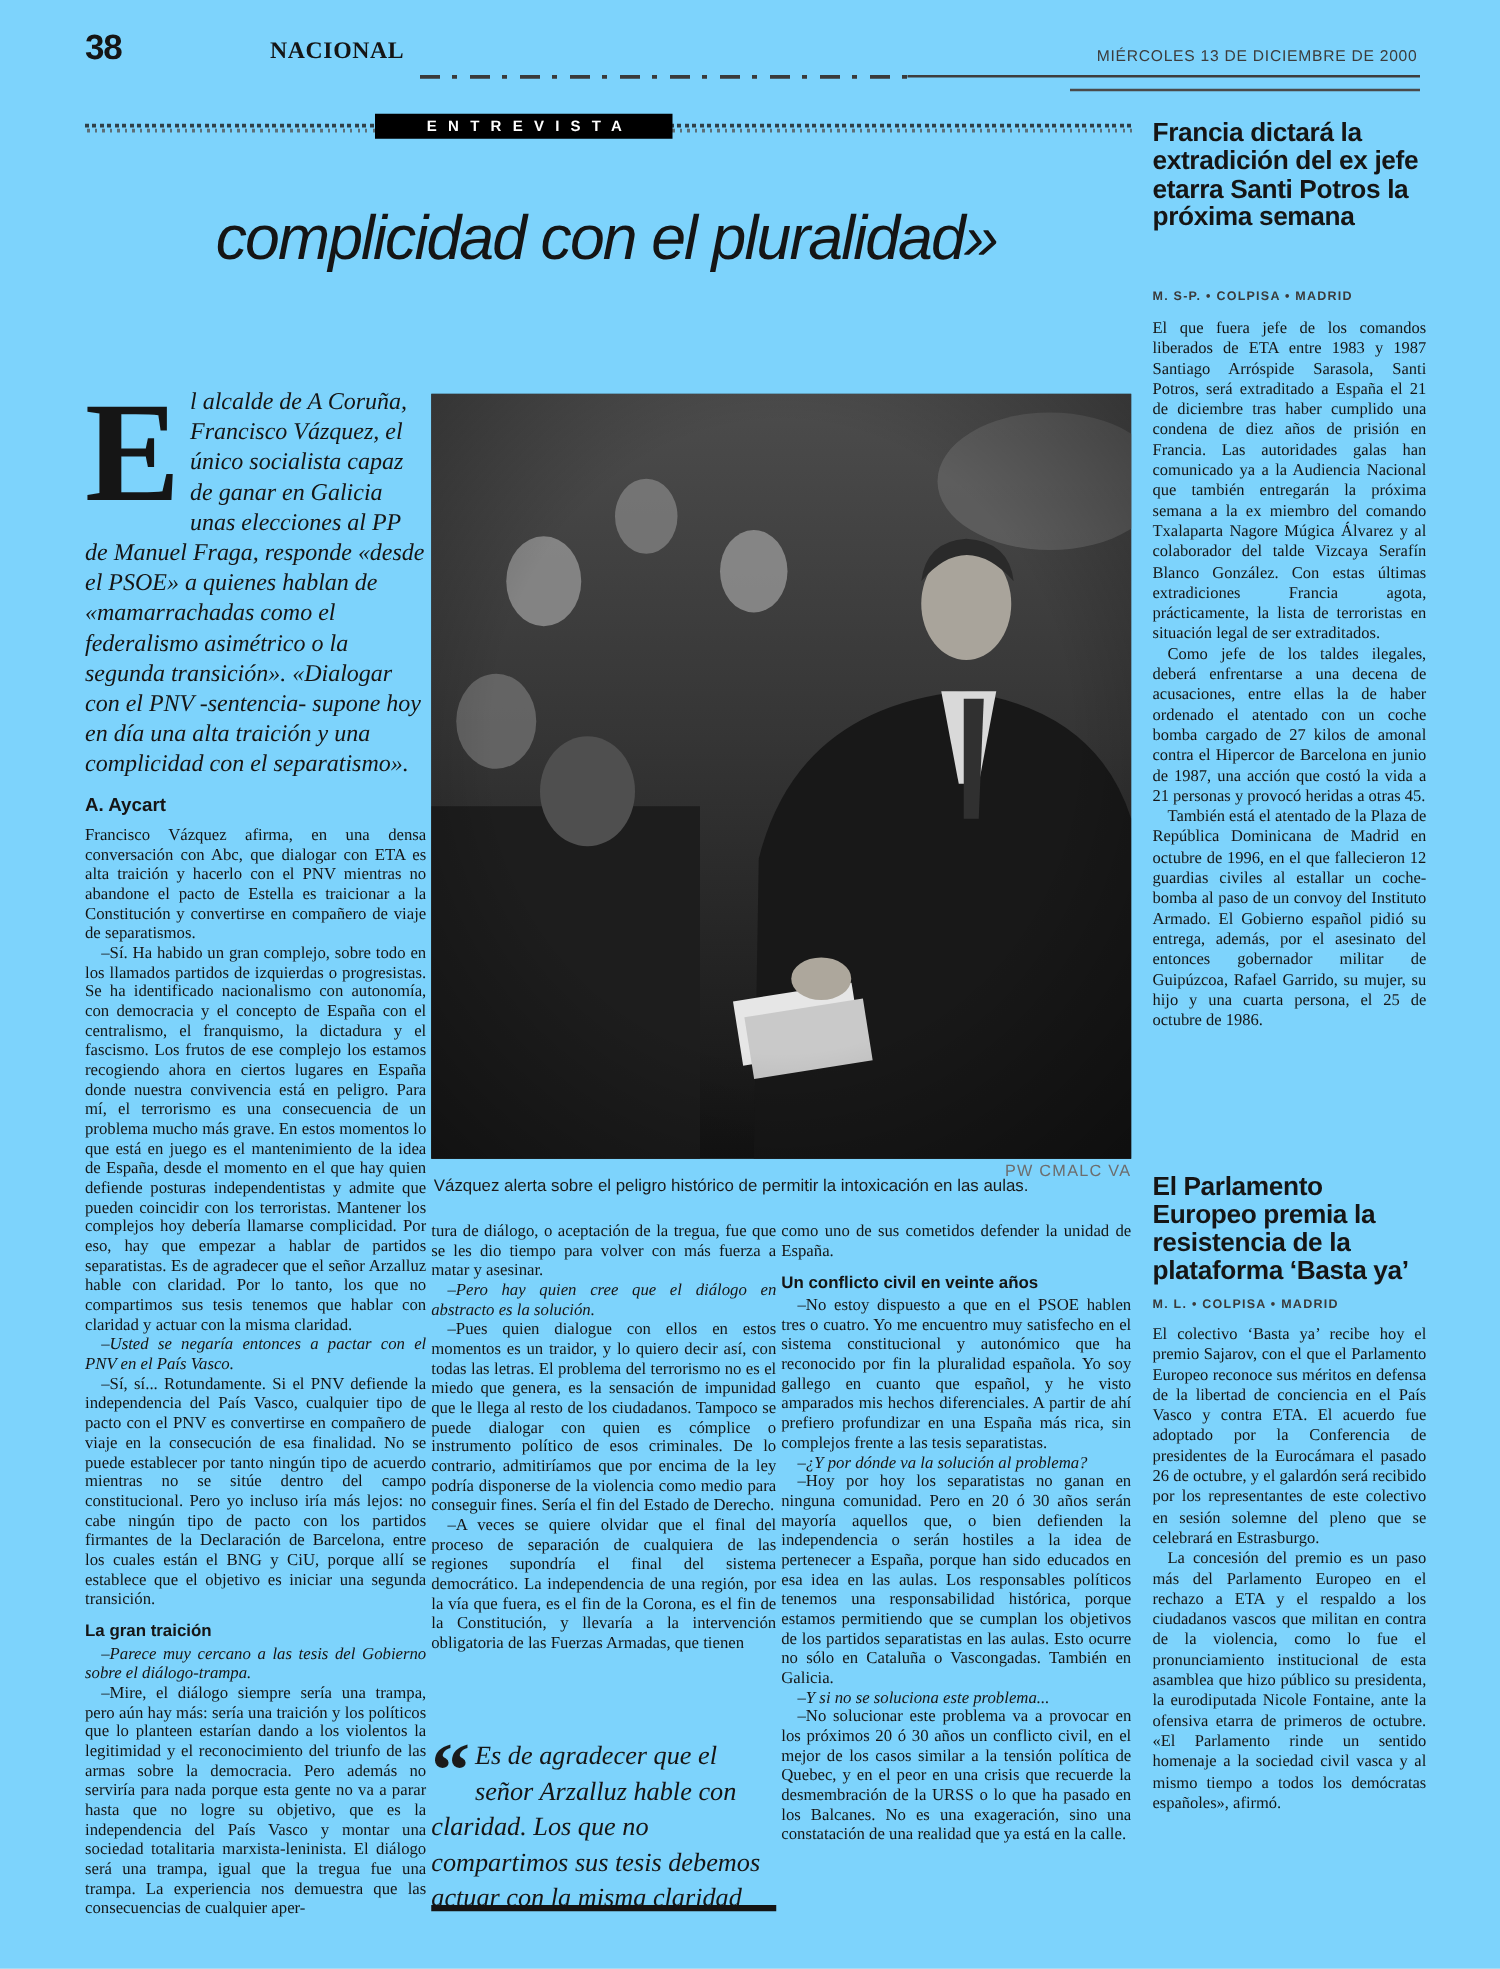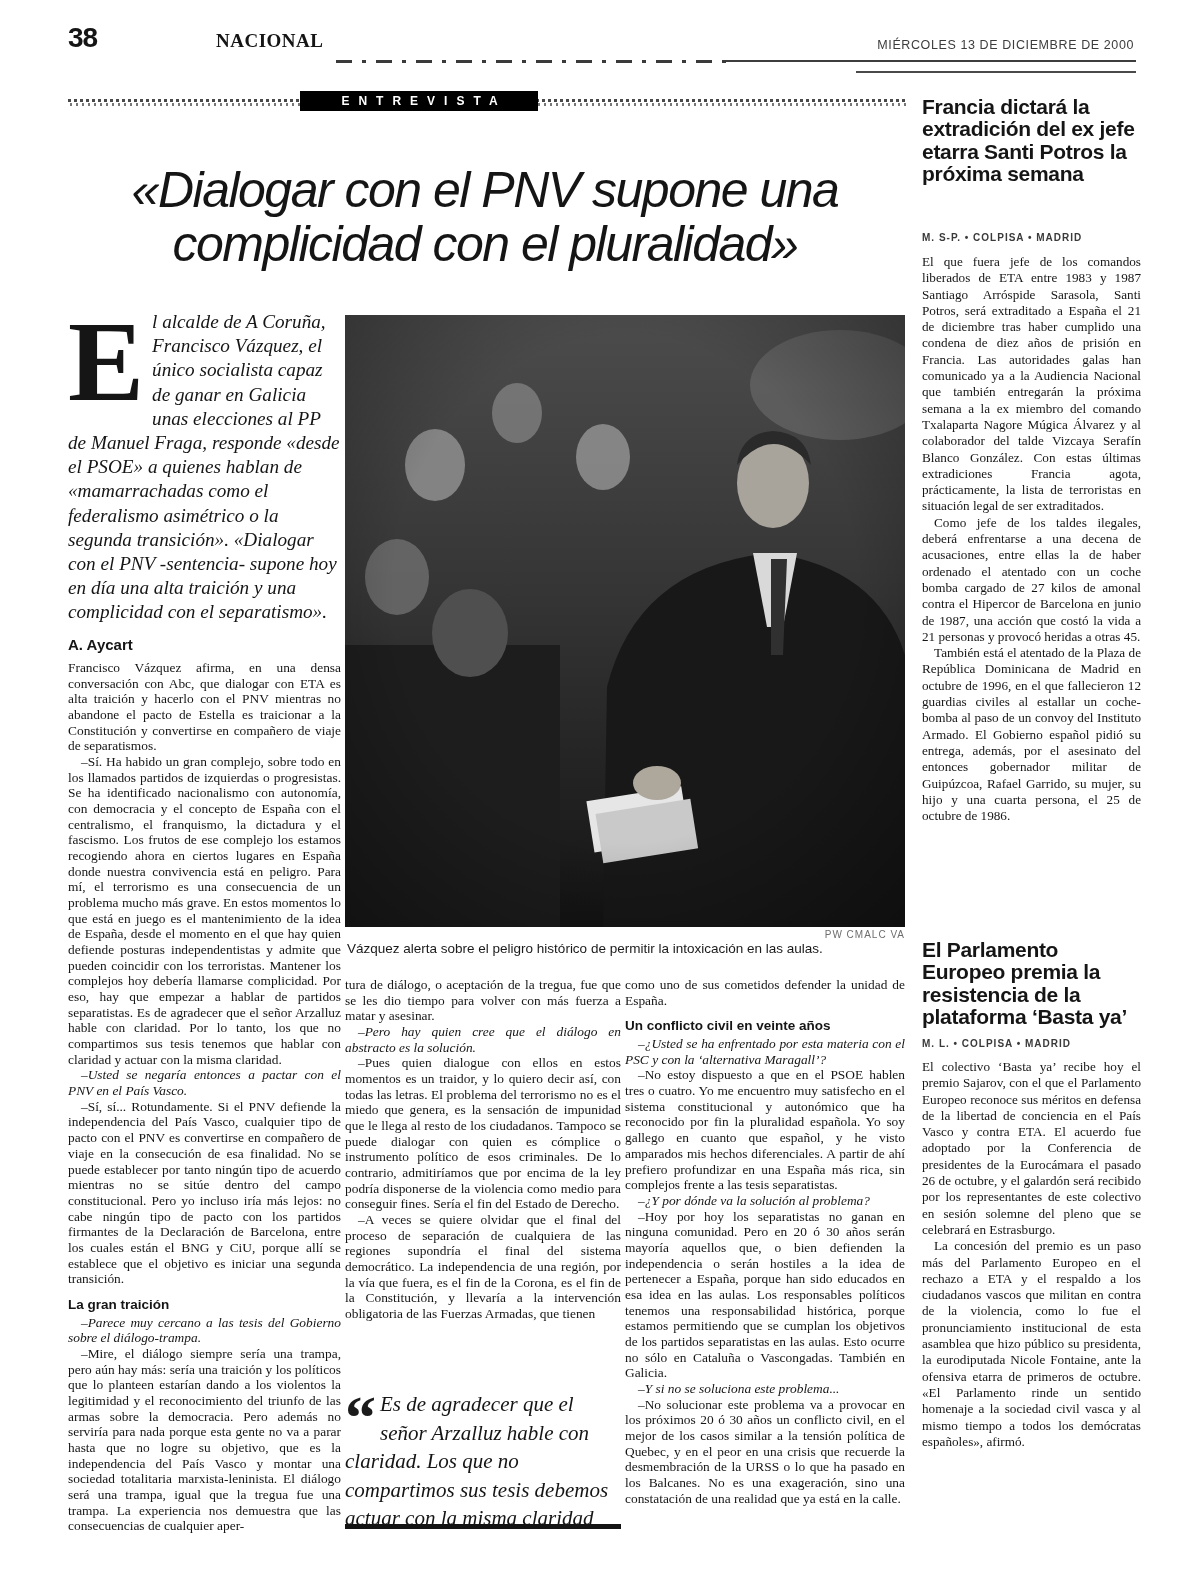--- a/index.html
+++ b/index.html
@@ -1,16 +1,16 @@
 <!DOCTYPE html>
 <html><head>
 <meta charset="utf-8">
 <style>
   html,body{margin:0;padding:0;background:#e8e8e4;}
-  .page{position:relative;width:1200px;height:1575px;background:#ffffff;color:#151515;
+  .page{position:relative;width:1200px;height:1575px;background:#7dd3fc;color:#151515;
         font-family:"Liberation Serif", serif;overflow:hidden;margin:0 auto;}
   
   .pgnum{position:absolute;left:68px;top:22px;font-family:"Liberation Sans",sans-serif;
          font-weight:700;font-size:28px;letter-spacing:-1px;}
   .section{position:absolute;left:216px;top:30px;font-family:Liberation Serif, serif;
            font-weight:700;font-size:19px;letter-spacing:.5px;}
   .date{position:absolute;right:66px;top:38px;font-family:"Liberation Sans",sans-serif;
         font-size:12.5px;color:#3c3c3c;letter-spacing:.6px;}
   .rule-dashdot{position:absolute;left:336px;top:60px;width:390px;height:3px;
      background:repeating-linear-gradient(90deg,#3a3a3a 0 16px,transparent 16px 26px,#3a3a3a 26px 30px,transparent 30px 40px);}
@@ -46,21 +46,21 @@
   .col3{left:625px;top:977px;width:280px;height:540px;}
   .para{margin:0;text-indent:13px;}
   .para.lead{text-indent:0;}
   .para.q{font-style:italic;}
   .para.subhead{font-family:"Liberation Sans",sans-serif;font-weight:700;font-size:13.5px;
      font-style:normal;text-indent:0;margin-top:10px;margin-bottom:2px;text-align:left;}
   
   .photo{position:absolute;left:345px;top:315px;width:560px;height:612px;background:#222;}
   .photo svg{display:block;}
   .photo-credit{position:absolute;left:345px;top:929px;width:560px;text-align:right;
-     font-family:"Liberation Sans",sans-serif;font-size:10px;color:#6d6d6d;letter-spacing:1px;}
+     font-family:"Liberation Sans",sans-serif;font-size:13px;color:#6d6d6d;letter-spacing:1px;}
   .photo-caption{position:absolute;left:347px;top:941px;width:558px;
      font-family:"Liberation Sans",sans-serif;font-size:13.5px;color:#1a1a1a;}
   
   .pullquote{position:absolute;left:345px;top:1390px;width:278px;font-style:italic;
      font-size:21px;line-height:1.36;}
   .pq-mark{float:left;font-size:62px;line-height:.9;font-weight:700;font-style:normal;
      letter-spacing:-6px;padding-right:10px;color:#1b1b1b;}
   .pq-rule{position:absolute;left:345px;top:1524px;width:276px;height:5px;background:#141414;}
   
   .sb-title{position:absolute;left:922px;width:218px;font-family:"Liberation Sans",sans-serif;
@@ -87,21 +87,20 @@
   <div class="section">NACIONAL</div>
   <div class="date">MIÉRCOLES 13 DE DICIEMBRE DE 2000</div>
   <div class="rule-dashdot"></div>
   <div class="rule-solid"></div>
   <div class="rule-date"></div>
 
   <div class="kicker-band"></div>
   <div class="kicker-box">ENTREVISTA</div>
 
   <div class="headline">
-    <div>«Dialogar con el PNV supone una</div>
     <div>complicidad con el pluralidad»</div>
   </div>
 
   <div class="lede">
     <span class="dropcap">E</span><span>l alcalde de A Coruña, Francisco Vázquez, el único socialista capaz de ganar en Galicia unas elecciones al PP de Manuel Fraga, responde «desde el PSOE» a quienes hablan de «mamarrachadas como el federalismo asimétrico o la segunda transición». «Dialogar con el PNV -sentencia- supone hoy en día una alta traición y una complicidad con el separatismo».</span>
   </div>
 
   <div class="byline">A. Aycart</div>
 
   <div class="col col1">
@@ -153,21 +152,20 @@
 
   <div class="col col2">
       <p class="para lead">tura de diálogo, o aceptación de la tregua, fue que se les dio tiempo para volver con más fuerza a matar y asesinar.</p>
       <p class="para q">–Pero hay quien cree que el diálogo en abstracto es la solución.</p>
       <p class="para a">–Pues quien dialogue con ellos en estos momentos es un traidor, y lo quiero decir así, con todas las letras. El problema del terrorismo no es el miedo que genera, es la sensación de impunidad que le llega al resto de los ciudadanos. Tampoco se puede dialogar con quien es cómplice o instrumento político de esos criminales. De lo contrario, admitiríamos que por encima de la ley podría disponerse de la violencia como medio para conseguir fines. Sería el fin del Estado de Derecho.</p>
       <p class="para a">–A veces se quiere olvidar que el final del proceso de separación de cualquiera de las regiones supondría el final del sistema democrático. La independencia de una región, por la vía que fuera, es el fin de la Corona, es el fin de la Constitución, y llevaría a la intervención obligatoria de las Fuerzas Armadas, que tienen</p>
     </div>
   <div class="col col3">
       <p class="para lead">como uno de sus cometidos defender la unidad de España.</p>
       <p class="para subhead">Un conflicto civil en veinte años</p>
-      <p class="para q">–¿Usted se ha enfrentado por esta materia con el PSC y con la ‘alternativa Maragall’?</p>
       <p class="para a">–No estoy dispuesto a que en el PSOE hablen tres o cuatro. Yo me encuentro muy satisfecho en el sistema constitucional y autonómico que ha reconocido por fin la pluralidad española. Yo soy gallego en cuanto que español, y he visto amparados mis hechos diferenciales. A partir de ahí prefiero profundizar en una España más rica, sin complejos frente a las tesis separatistas.</p>
       <p class="para q">–¿Y por dónde va la solución al problema?</p>
       <p class="para a">–Hoy por hoy los separatistas no ganan en ninguna comunidad. Pero en 20 ó 30 años serán mayoría aquellos que, o bien defienden la independencia o serán hostiles a la idea de pertenecer a España, porque han sido educados en esa idea en las aulas. Los responsables políticos tenemos una responsabilidad histórica, porque estamos permitiendo que se cumplan los objetivos de los partidos separatistas en las aulas. Esto ocurre no sólo en Cataluña o Vascongadas. También en Galicia.</p>
       <p class="para q">–Y si no se soluciona este problema...</p>
       <p class="para a">–No solucionar este problema va a provocar en los próximos 20 ó 30 años un conflicto civil, en el mejor de los casos similar a la tensión política de Quebec, y en el peor en una crisis que recuerde la desmembración de la URSS o lo que ha pasado en los Balcanes. No es una exageración, sino una constatación de una realidad que ya está en la calle.</p>
     </div>
 
   <div class="pullquote">
     <span class="pq-mark">“</span><span>Es de agradecer que el señor Arzalluz hable con claridad. Los que no compartimos sus tesis debemos actuar con la misma claridad</span>
   </div>

